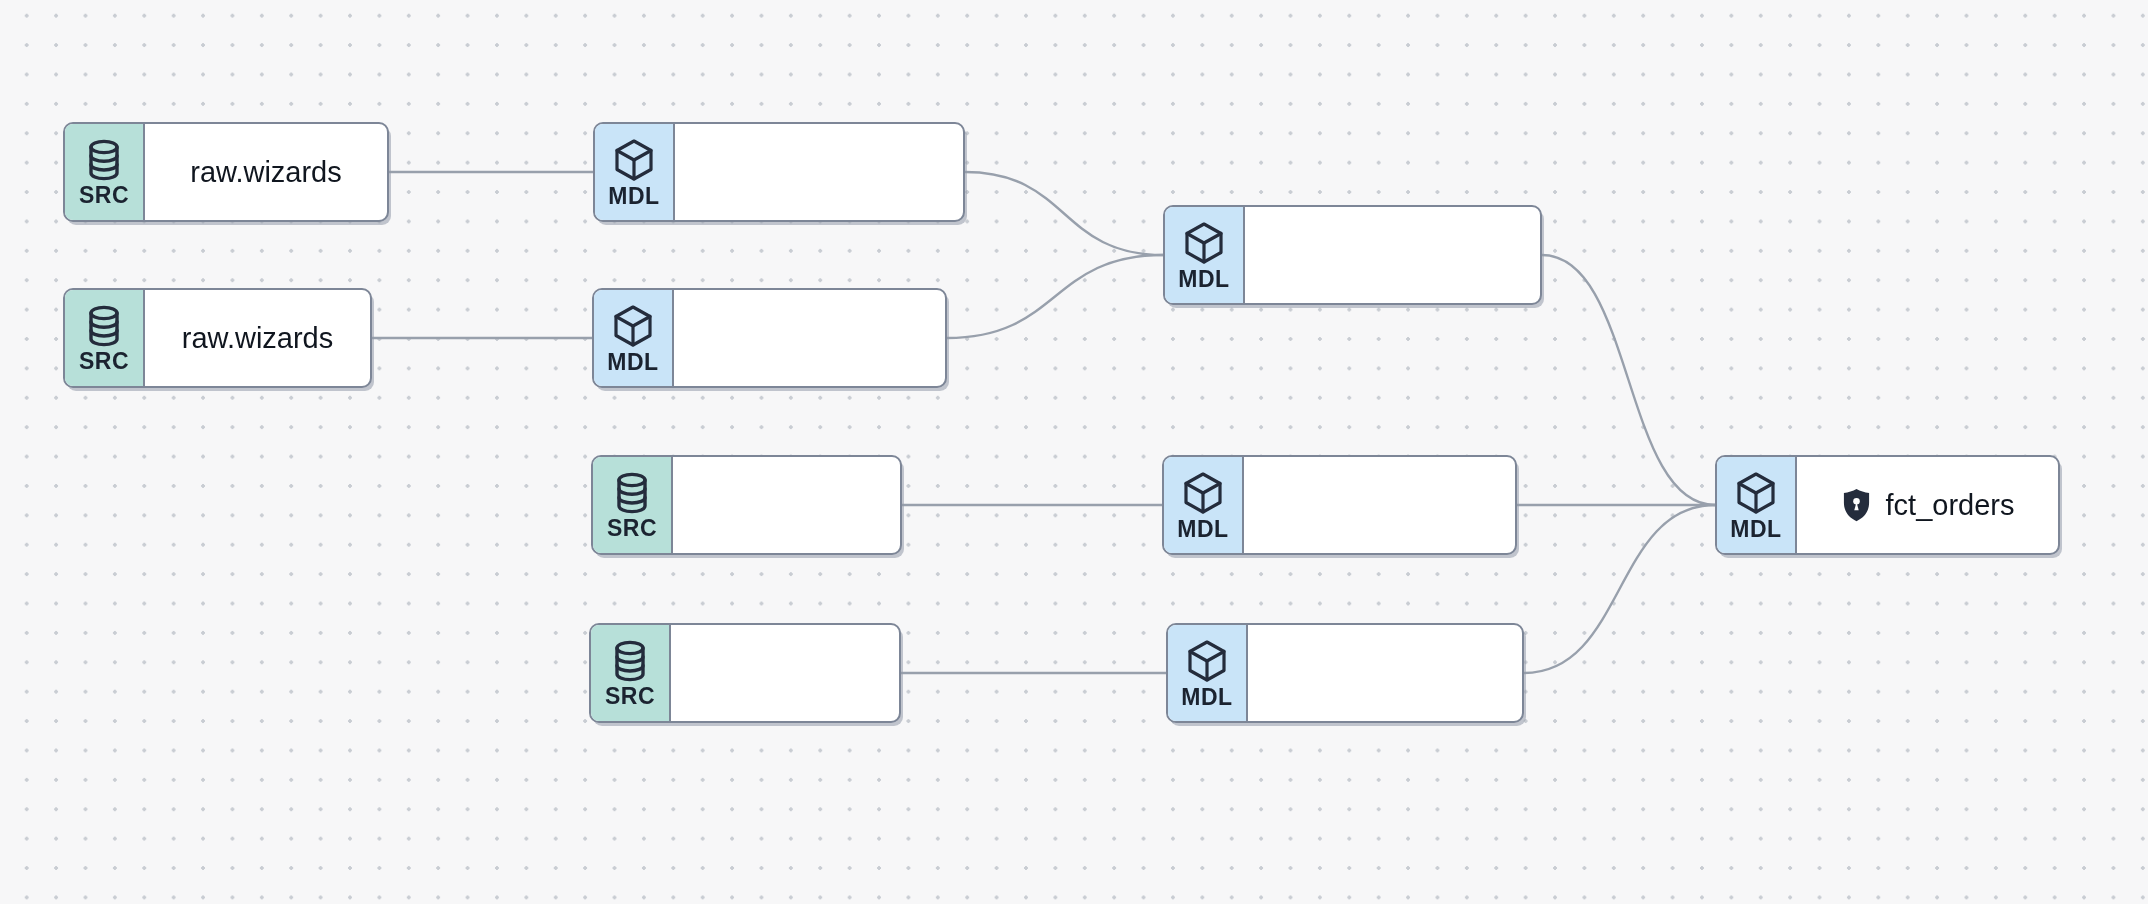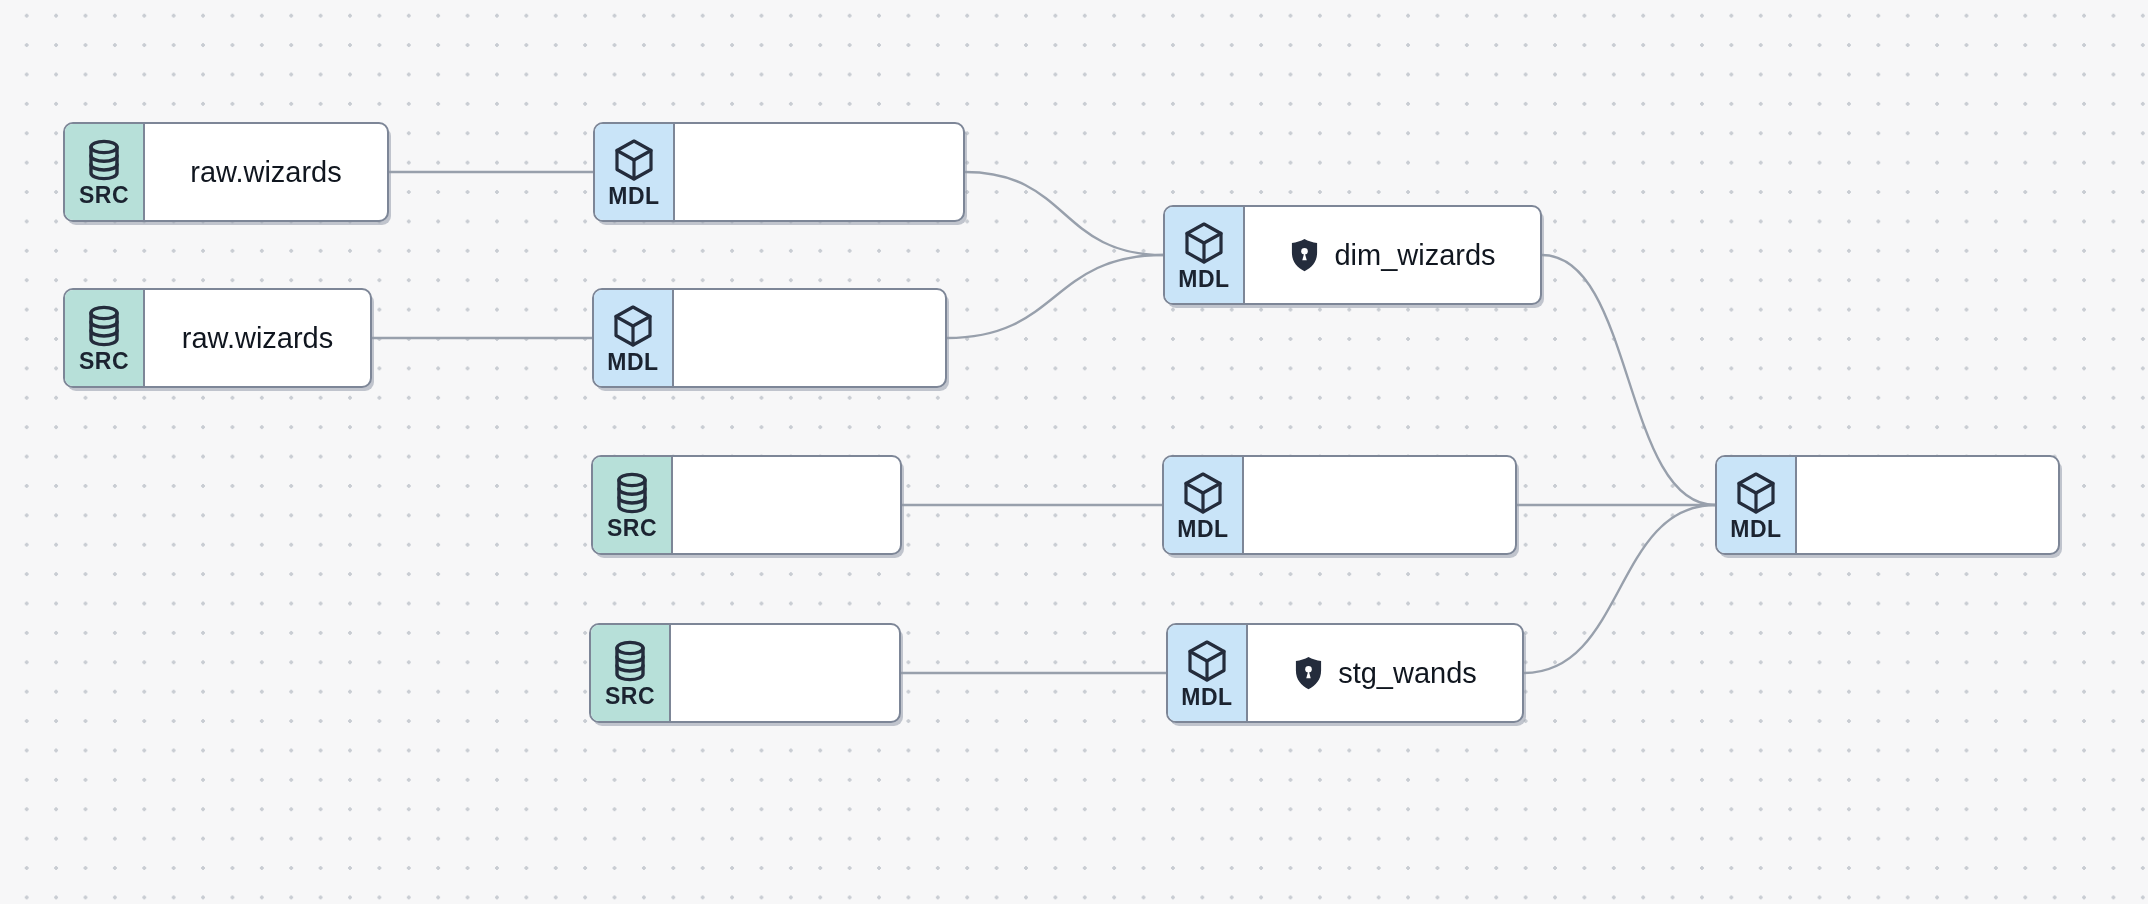--- a/index.html
+++ b/index.html
@@ -158,97 +158,89 @@
 
       <svg class="icon-cube" width="46" height="46" viewBox="0 0 46 46">
         <g fill="none" stroke="#242c3c" stroke-width="3.2" stroke-linecap="round" stroke-linejoin="round">
           <path d="M23 4 L40 13.5 V32.5 L23 42 L6 32.5 V13.5 Z"></path>
           <path d="M6 13.5 L23 23 L40 13.5"></path>
           <path d="M23 23 V42"></path>
         </g>
       </svg>
       <span class="badge-label">MDL</span>
     </div>
+  </div>
+    <div class="node" style="left: 591px; top: 455px; width: 311px; height: 100px;">
+    <div class="node-badge" style="background: rgb(183, 224, 217);">
+      <svg class="icon-db" width="42" height="44" viewBox="0 0 42 44">
+        <g fill="none" stroke="#242c3c" stroke-width="3.4" stroke-linecap="round">
+          <ellipse cx="21" cy="9" rx="13" ry="5.6"></ellipse>
+          <path d="M8 9 V35 C8 38.1 13.8 40.6 21 40.6 C28.2 40.6 34 38.1 34 35 V9"></path>
+          <path d="M8 17.7 C8 20.8 13.8 23.3 21 23.3 C28.2 23.3 34 20.8 34 17.7"></path>
+          <path d="M8 26.4 C8 29.5 13.8 32 21 32 C28.2 32 34 29.5 34 26.4"></path>
+        </g>
+      </svg>
+
+      <span class="badge-label">SRC</span>
+    </div>
+  </div>
+    <div class="node" style="left: 1162px; top: 455px; width: 355px; height: 100px;">
+    <div class="node-badge" style="background: rgb(201, 228, 248);">
+
+      <svg class="icon-cube" width="46" height="46" viewBox="0 0 46 46">
+        <g fill="none" stroke="#242c3c" stroke-width="3.2" stroke-linecap="round" stroke-linejoin="round">
+          <path d="M23 4 L40 13.5 V32.5 L23 42 L6 32.5 V13.5 Z"></path>
+          <path d="M6 13.5 L23 23 L40 13.5"></path>
+          <path d="M23 23 V42"></path>
+        </g>
+      </svg>
+      <span class="badge-label">MDL</span>
+    </div>
+  </div>
+    <div class="node" style="left: 589px; top: 623px; width: 312px; height: 100px;">
+    <div class="node-badge" style="background: rgb(183, 224, 217);">
+      <svg class="icon-db" width="42" height="44" viewBox="0 0 42 44">
+        <g fill="none" stroke="#242c3c" stroke-width="3.4" stroke-linecap="round">
+          <ellipse cx="21" cy="9" rx="13" ry="5.6"></ellipse>
+          <path d="M8 9 V35 C8 38.1 13.8 40.6 21 40.6 C28.2 40.6 34 38.1 34 35 V9"></path>
+          <path d="M8 17.7 C8 20.8 13.8 23.3 21 23.3 C28.2 23.3 34 20.8 34 17.7"></path>
+          <path d="M8 26.4 C8 29.5 13.8 32 21 32 C28.2 32 34 29.5 34 26.4"></path>
+        </g>
+      </svg>
+
+      <span class="badge-label">SRC</span>
+    </div>
+  </div>
+    <div class="node" style="left: 1166px; top: 623px; width: 358px; height: 100px;">
+    <div class="node-badge" style="background: rgb(201, 228, 248);">
+
+      <svg class="icon-cube" width="46" height="46" viewBox="0 0 46 46">
+        <g fill="none" stroke="#242c3c" stroke-width="3.2" stroke-linecap="round" stroke-linejoin="round">
+          <path d="M23 4 L40 13.5 V32.5 L23 42 L6 32.5 V13.5 Z"></path>
+          <path d="M6 13.5 L23 23 L40 13.5"></path>
+          <path d="M23 23 V42"></path>
+        </g>
+      </svg>
+      <span class="badge-label">MDL</span>
+    </div>
+  </div>
+    <div class="node" style="left: 1715px; top: 455px; width: 345px; height: 100px;">
+    <div class="node-badge" style="background: rgb(201, 228, 248);">
+
+      <svg class="icon-cube" width="46" height="46" viewBox="0 0 46 46">
+        <g fill="none" stroke="#242c3c" stroke-width="3.2" stroke-linecap="round" stroke-linejoin="round">
+          <path d="M23 4 L40 13.5 V32.5 L23 42 L6 32.5 V13.5 Z"></path>
+          <path d="M6 13.5 L23 23 L40 13.5"></path>
+          <path d="M23 23 V42"></path>
+        </g>
+      </svg>
+      <span class="badge-label">MDL</span>
+    </div>
     <div class="node-body">
       <svg class="icon-shield" width="31" height="35" viewBox="0 0 32 36">
         <path fill="#242c3c" d="M16 1 C12.2 3.1 7.6 4.5 3 5.1 V15 C3 24.2 8.4 30.7 16 34.2 C23.6 30.7 29 24.2 29 15 V5.1 C24.4 4.5 19.8 3.1 16 1 Z"></path>
         <circle cx="16" cy="13.6" r="3.4" fill="#ffffff"></circle>
         <path fill="#ffffff" d="M16 14.5 L13.7 23 H18.3 Z"></path>
       </svg>
-      <span class="node-label">dim_wizards</span>
-    </div>
-  </div>
-    <div class="node" style="left: 591px; top: 455px; width: 311px; height: 100px;">
-    <div class="node-badge" style="background: rgb(183, 224, 217);">
-      <svg class="icon-db" width="42" height="44" viewBox="0 0 42 44">
-        <g fill="none" stroke="#242c3c" stroke-width="3.4" stroke-linecap="round">
-          <ellipse cx="21" cy="9" rx="13" ry="5.6"></ellipse>
-          <path d="M8 9 V35 C8 38.1 13.8 40.6 21 40.6 C28.2 40.6 34 38.1 34 35 V9"></path>
-          <path d="M8 17.7 C8 20.8 13.8 23.3 21 23.3 C28.2 23.3 34 20.8 34 17.7"></path>
-          <path d="M8 26.4 C8 29.5 13.8 32 21 32 C28.2 32 34 29.5 34 26.4"></path>
-        </g>
-      </svg>
-
-      <span class="badge-label">SRC</span>
-    </div>
-  </div>
-    <div class="node" style="left: 1162px; top: 455px; width: 355px; height: 100px;">
-    <div class="node-badge" style="background: rgb(201, 228, 248);">
-
-      <svg class="icon-cube" width="46" height="46" viewBox="0 0 46 46">
-        <g fill="none" stroke="#242c3c" stroke-width="3.2" stroke-linecap="round" stroke-linejoin="round">
-          <path d="M23 4 L40 13.5 V32.5 L23 42 L6 32.5 V13.5 Z"></path>
-          <path d="M6 13.5 L23 23 L40 13.5"></path>
-          <path d="M23 23 V42"></path>
-        </g>
-      </svg>
-      <span class="badge-label">MDL</span>
-    </div>
-  </div>
-    <div class="node" style="left: 589px; top: 623px; width: 312px; height: 100px;">
-    <div class="node-badge" style="background: rgb(183, 224, 217);">
-      <svg class="icon-db" width="42" height="44" viewBox="0 0 42 44">
-        <g fill="none" stroke="#242c3c" stroke-width="3.4" stroke-linecap="round">
-          <ellipse cx="21" cy="9" rx="13" ry="5.6"></ellipse>
-          <path d="M8 9 V35 C8 38.1 13.8 40.6 21 40.6 C28.2 40.6 34 38.1 34 35 V9"></path>
-          <path d="M8 17.7 C8 20.8 13.8 23.3 21 23.3 C28.2 23.3 34 20.8 34 17.7"></path>
-          <path d="M8 26.4 C8 29.5 13.8 32 21 32 C28.2 32 34 29.5 34 26.4"></path>
-        </g>
-      </svg>
-
-      <span class="badge-label">SRC</span>
-    </div>
-  </div>
-    <div class="node" style="left: 1166px; top: 623px; width: 358px; height: 100px;">
-    <div class="node-badge" style="background: rgb(201, 228, 248);">
-
-      <svg class="icon-cube" width="46" height="46" viewBox="0 0 46 46">
-        <g fill="none" stroke="#242c3c" stroke-width="3.2" stroke-linecap="round" stroke-linejoin="round">
-          <path d="M23 4 L40 13.5 V32.5 L23 42 L6 32.5 V13.5 Z"></path>
-          <path d="M6 13.5 L23 23 L40 13.5"></path>
-          <path d="M23 23 V42"></path>
-        </g>
-      </svg>
-      <span class="badge-label">MDL</span>
-    </div>
-    <div class="node-body">
-      <svg class="icon-shield" width="31" height="35" viewBox="0 0 32 36">
-        <path fill="#242c3c" d="M16 1 C12.2 3.1 7.6 4.5 3 5.1 V15 C3 24.2 8.4 30.7 16 34.2 C23.6 30.7 29 24.2 29 15 V5.1 C24.4 4.5 19.8 3.1 16 1 Z"></path>
-        <circle cx="16" cy="13.6" r="3.4" fill="#ffffff"></circle>
-        <path fill="#ffffff" d="M16 14.5 L13.7 23 H18.3 Z"></path>
-      </svg>
-      <span class="node-label">stg_wands</span>
-    </div>
-  </div>
-    <div class="node" style="left: 1715px; top: 455px; width: 345px; height: 100px;">
-    <div class="node-badge" style="background: rgb(201, 228, 248);">
-
-      <svg class="icon-cube" width="46" height="46" viewBox="0 0 46 46">
-        <g fill="none" stroke="#242c3c" stroke-width="3.2" stroke-linecap="round" stroke-linejoin="round">
-          <path d="M23 4 L40 13.5 V32.5 L23 42 L6 32.5 V13.5 Z"></path>
-          <path d="M6 13.5 L23 23 L40 13.5"></path>
-          <path d="M23 23 V42"></path>
-        </g>
-      </svg>
-      <span class="badge-label">MDL</span>
+      <span class="node-label">fct_orders</span>
     </div>
   </div>
   </div>
 
 </body></html>

